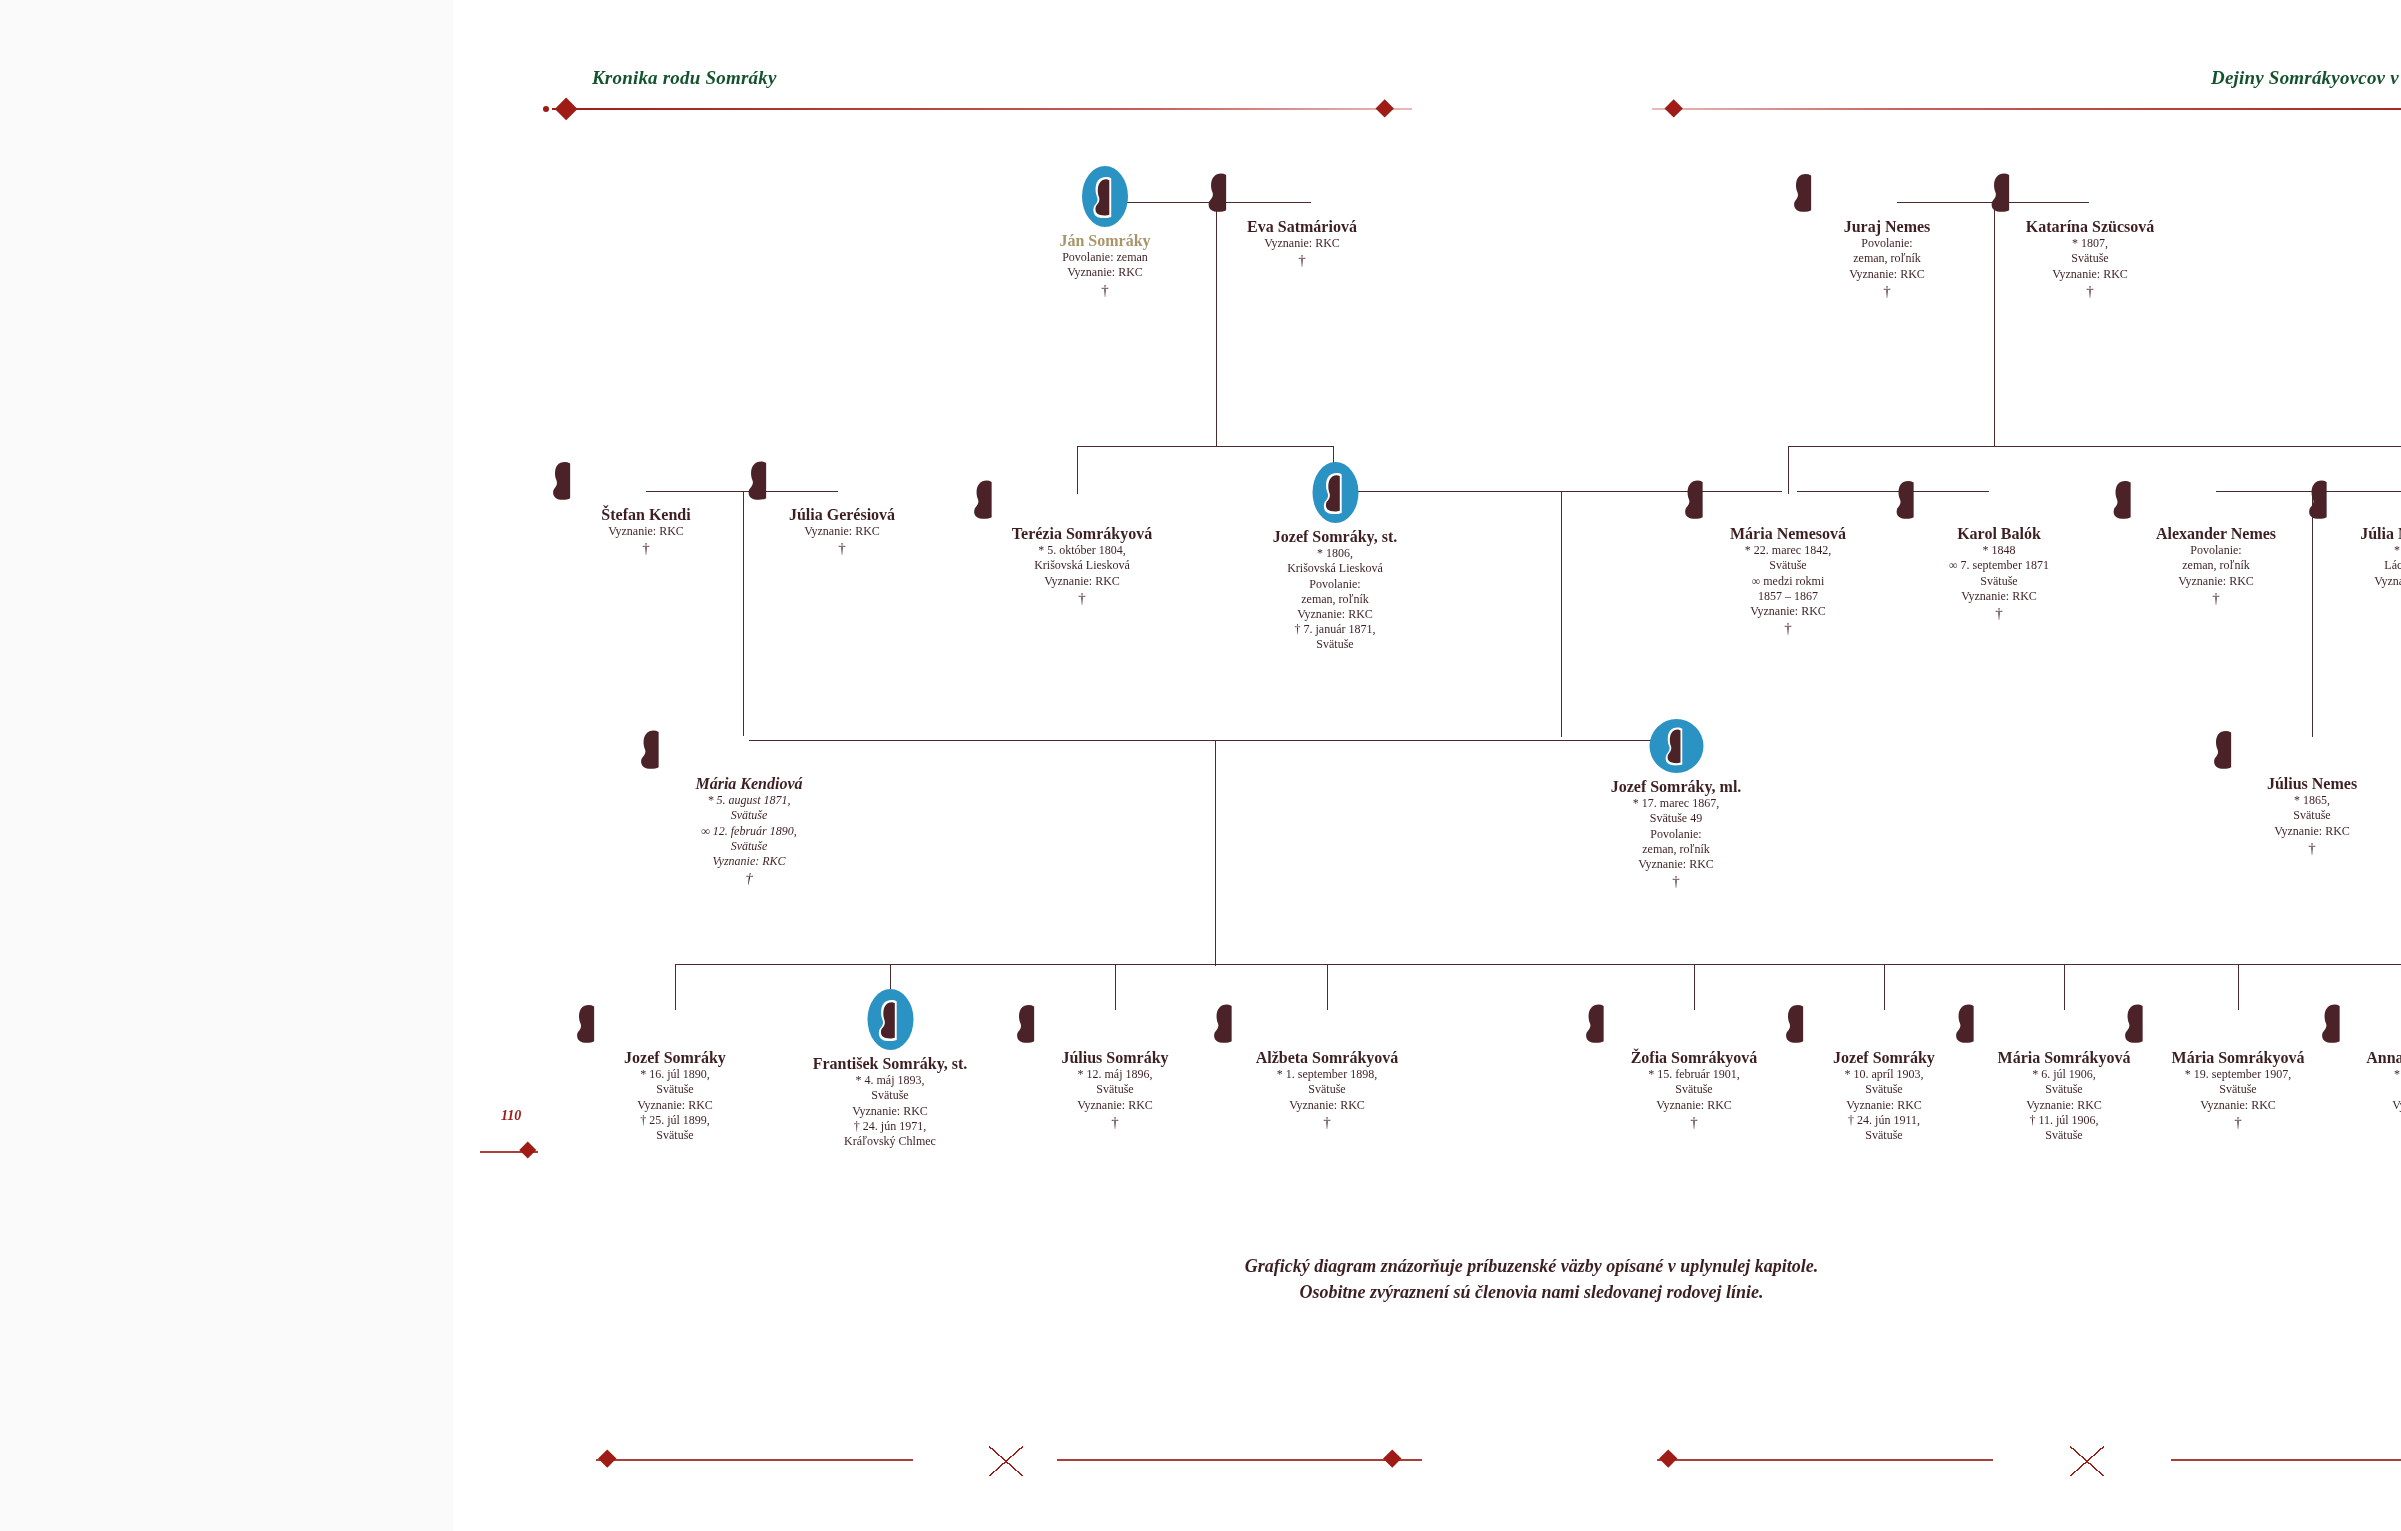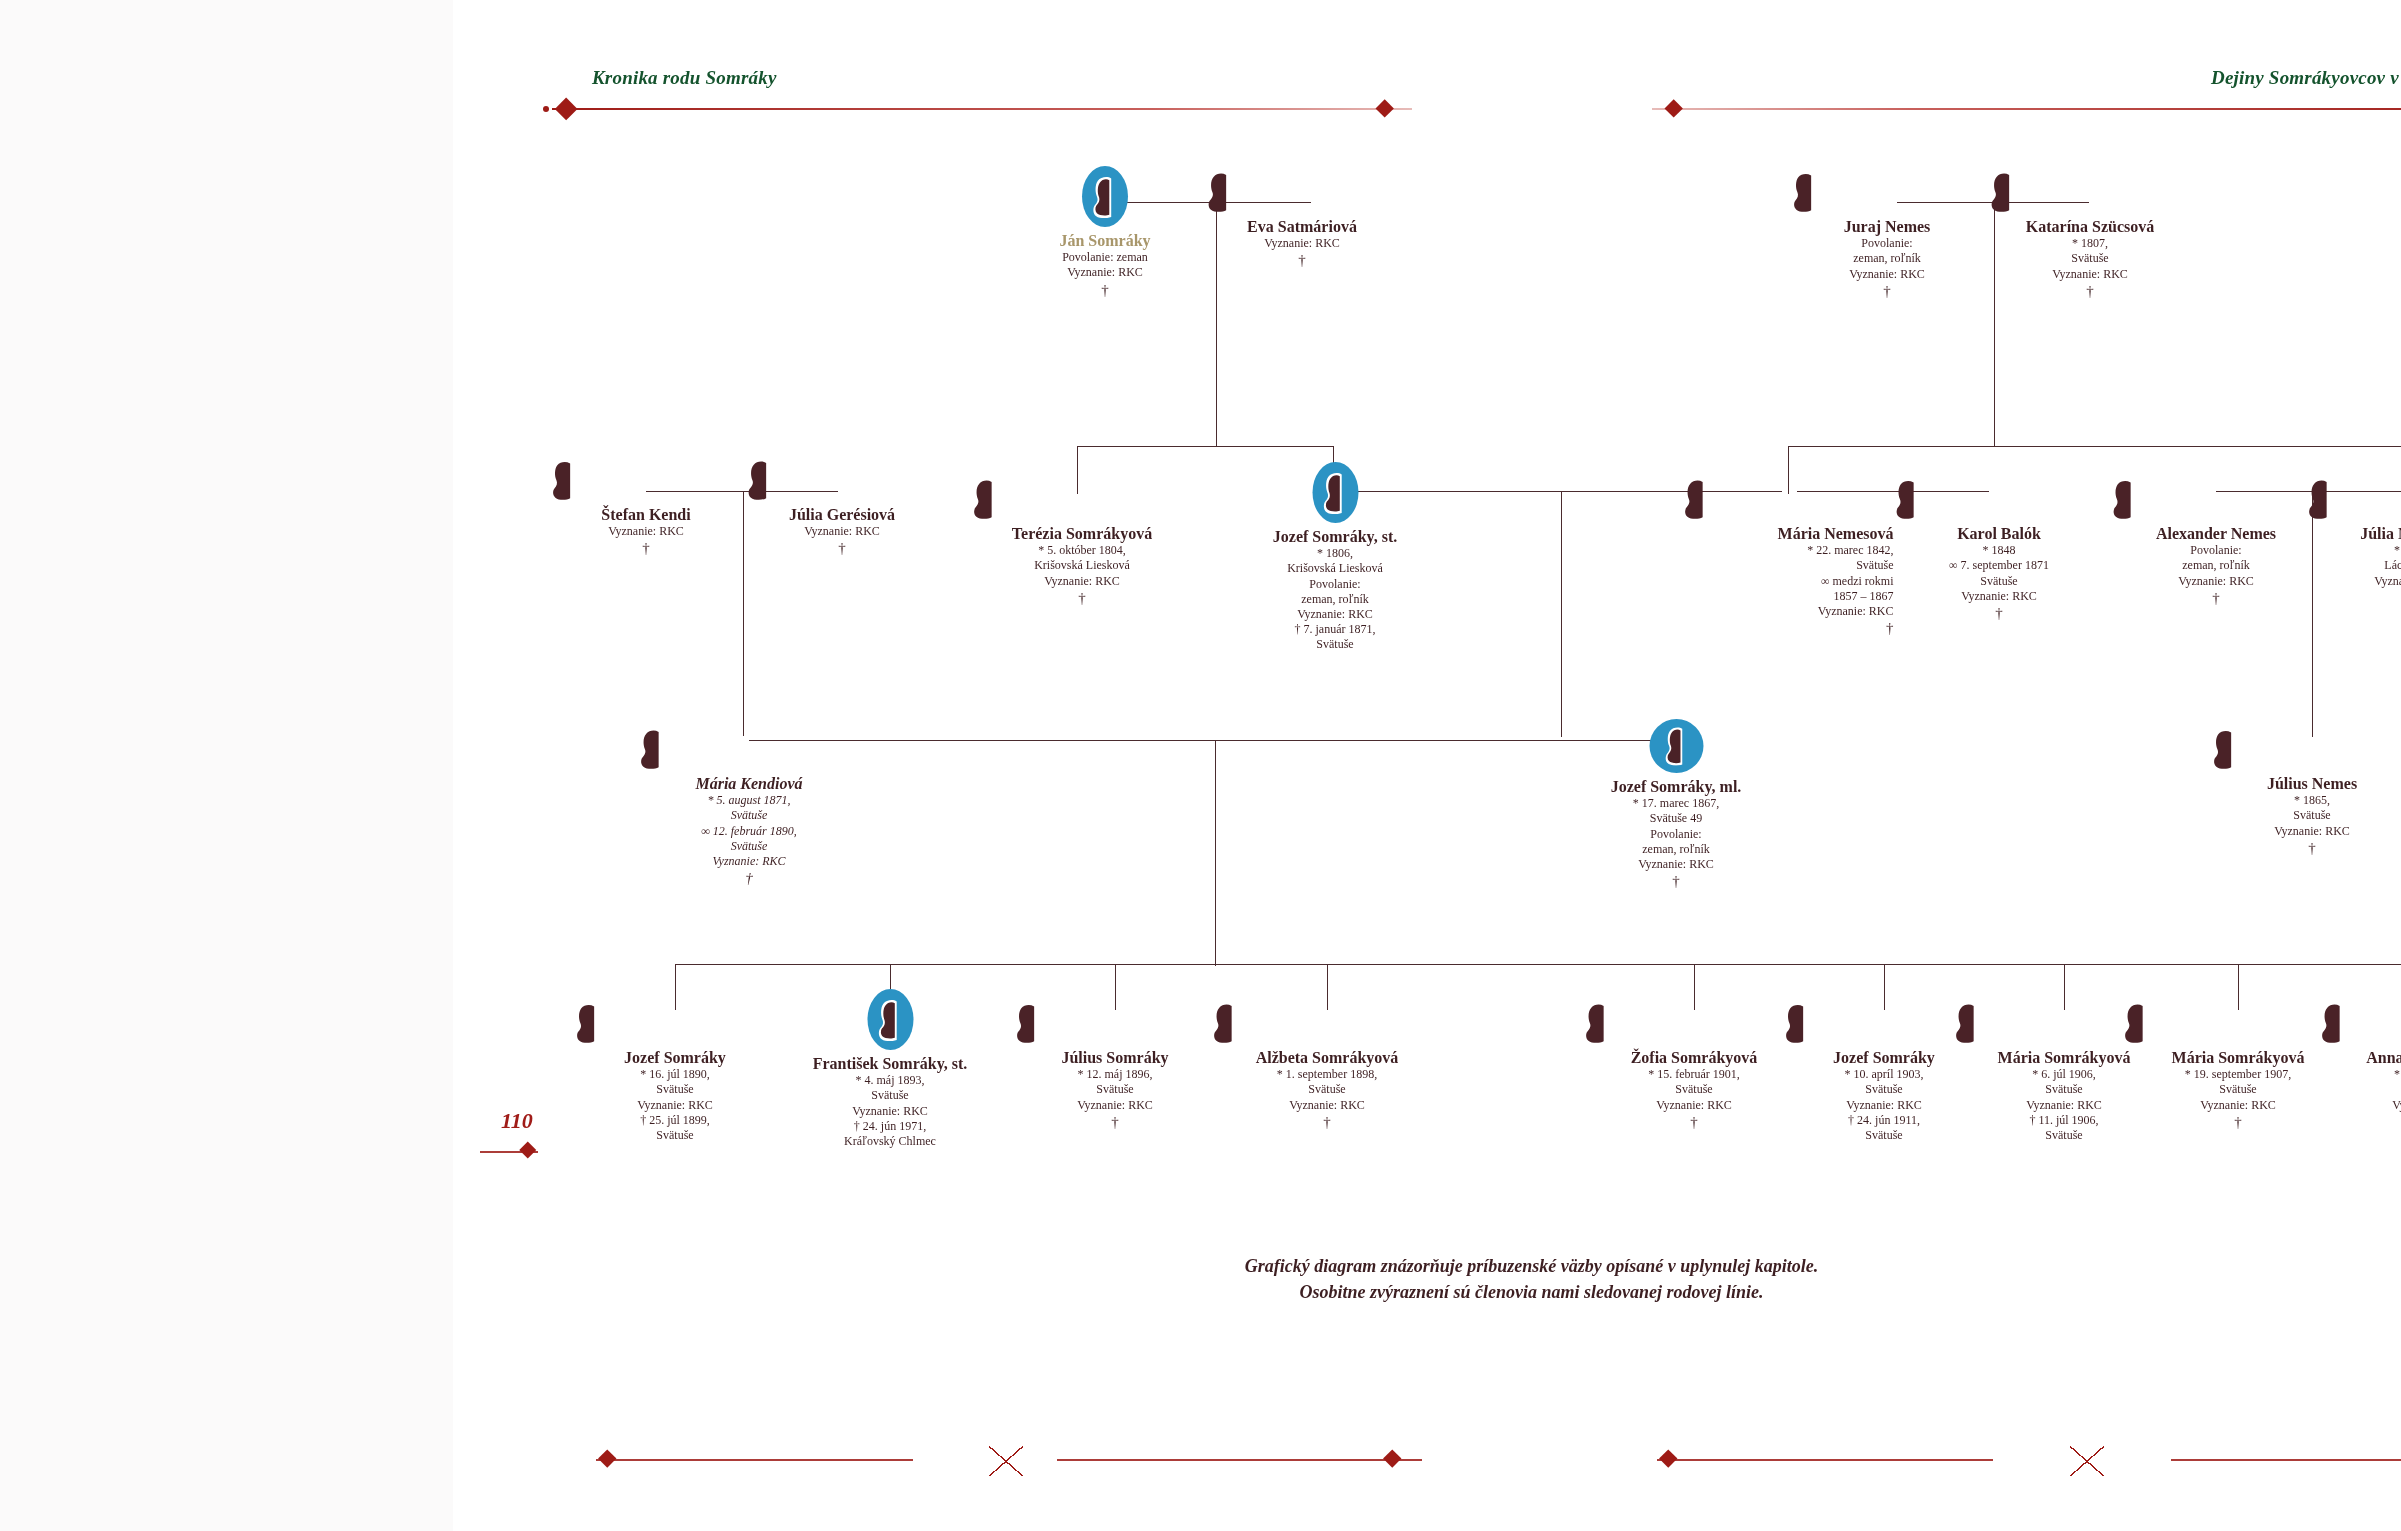--- a/index.html
+++ b/index.html
@@ -19,21 +19,21 @@
   .runhead-left{left:592px;top:67px;font-size:19px;}
   .runhead-right{left:2211px;top:67px;font-size:19px;}
 
   .rule{position:absolute;height:1.9px;background:linear-gradient(90deg,#9e1b16,#c8605c 70%,#e7bcb9);}
   .rule-l{left:552px;top:108px;width:860px;}
   .rule-r{left:1652px;top:108px;width:860px;
     background:linear-gradient(270deg,#9e1b16,#c8605c 70%,#e7bcb9);}
   .diamond{position:absolute;width:16.3px;height:16.3px;background:#9e1b16;transform:rotate(45deg);}
   .dot{position:absolute;width:6.2px;height:6.2px;border-radius:50%;background:#9e1b16;}
 
-  .pagenum{position:absolute;font-style:italic;font-weight:700;color:#a01c18;font-size:22px;}
+  .pagenum{position:absolute;font-style:italic;font-weight:700;color:#a01c18;font-size:14px;}
   .pagenum-l{left:501px;top:1108px;}
 
   .footrule{position:absolute;height:1.9px;background:#9e1b16;opacity:.85;}
 
   .caption{position:absolute;left:0;top:1253px;width:3063px;text-align:center;
     font-style:italic;font-weight:700;font-size:18px;line-height:1.45;color:#3d1f22;}
   .caption span{display:block;}
 
   
   .ln{position:absolute;background:#4a2b2e;}
@@ -226,21 +226,21 @@
       <div>* 1806,</div>
       <div>Krišovská Liesková</div>
       <div>Povolanie:</div>
       <div>zeman, roľník</div>
       <div>Vyznanie: RKC</div>
       <div>† 7. január 1871,</div>
       <div>Svätuše</div>
     </div>
   </div>
 
-  <div class="node" style="left:1788px;top:480px;width:211px;text-align:right;">
+  <div class="node" style="left:1788px;top:480px;width:211px;">
     <div class="silh">
       <svg viewBox="0 0 54 84">
           <path fill="#4a2227" d="M16 8C9 16 9 30 13 40c3 7 0 12-5 18-4 5-4 14 2 19 7 6 24 6 32 1V4C33-1 22 1 16 8z"></path>
         </svg>
     </div>
     <div class="nm">Mária Nemesová</div>
     <div class="det">
       <div>* 22. marec 1842,</div>
       <div>Svätuše</div>
       <div>∞ medzi rokmi</div>

